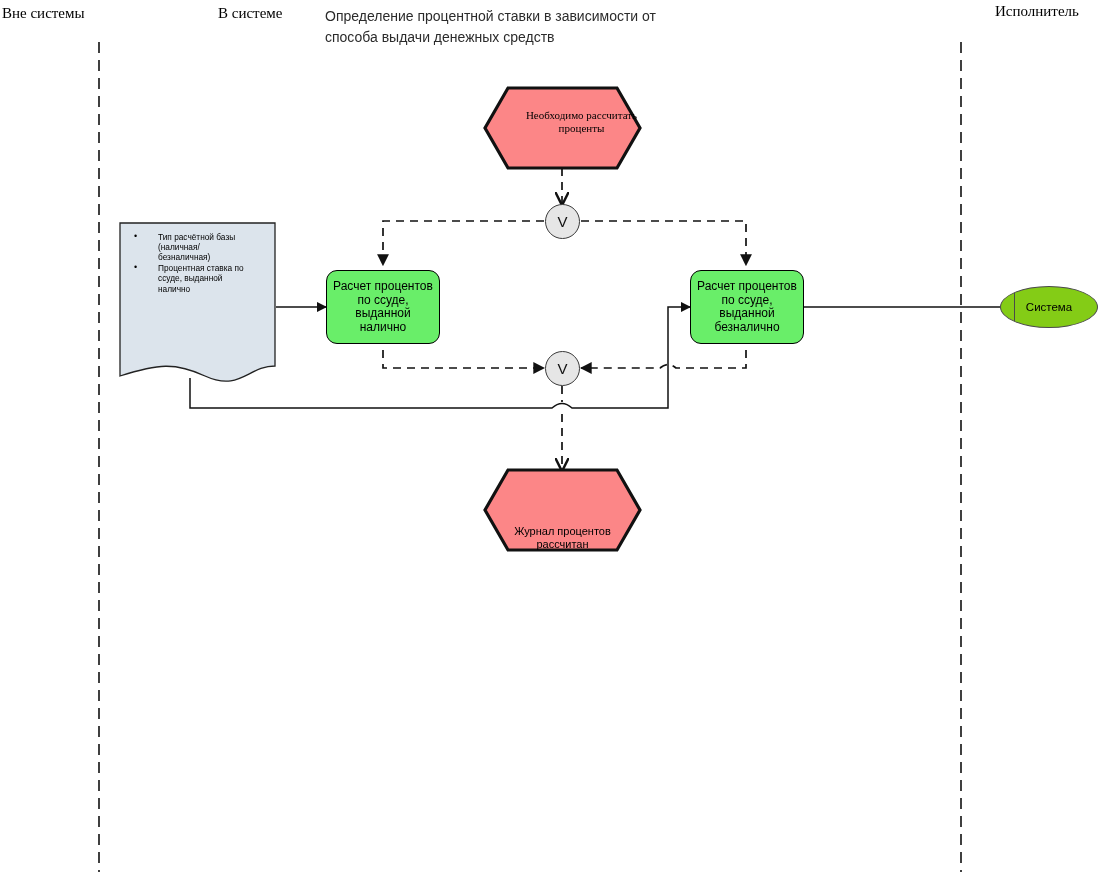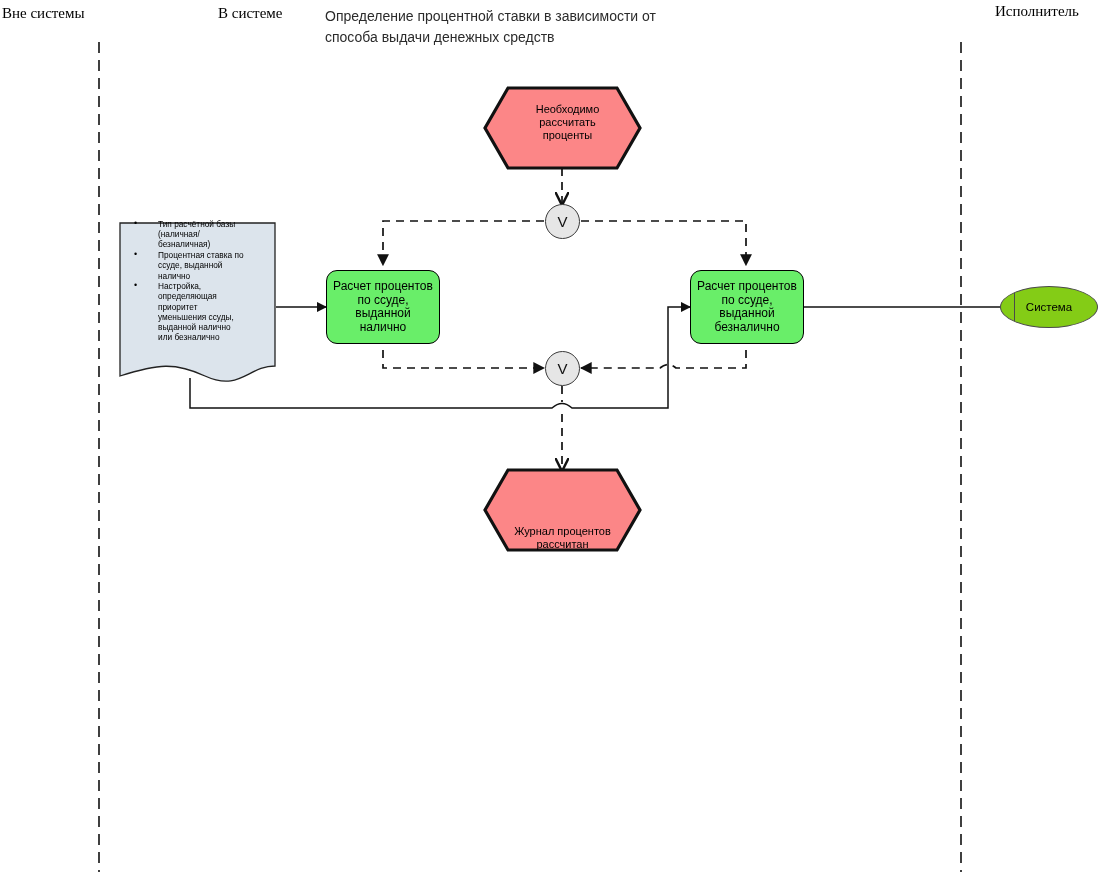--- a/index.html
+++ b/index.html
@@ -135,21 +135,21 @@
            C 175 362 158 364 120 376 Z" fill="#DCE4EC" stroke="#222" stroke-width="1.3"></path>
 </svg>
 
 <div class="lane-header" style="left:2px;top:5px;">Вне системы</div>
 <div class="lane-header" style="left:218px;top:5px;">В системе</div>
 <div class="lane-header" style="left:995px;top:3px;">Исполнитель</div>
 
 <div class="diagram-title" style="left:325px;top:6px;width:470px;">Определение процентной ставки в зависимости от
 способа выдачи денежных средств</div>
 
-<div class="node event" style="left:490px;top:88px;width:155px;height:68px;">
+<div class="node event" style="left:504px;top:88px;width:155px;height:68px;font-family:Liberation Serif, serif;">
   <span class="evt-label" style="white-space:pre-line;">Необходимо рассчитать
 проценты</span>
 </div>
 
 <div class="node event" style="left:485px;top:484px;width:155px;height:76px;margin-top:16px;">
   <span class="evt-label" style="white-space:pre-line;">Журнал процентов
 рассчитан</span>
 </div>
 
 <div class="node function" style="left:326px;top:270px;width:114px;height:74px;background:#69EE69;">
@@ -170,19 +170,18 @@
 
 <div class="node gate" style="left:545px;top:351px;width:35px;height:35px;">
   <span>V</span>
 </div>
 
 <div class="node org-unit" style="left:1000px;top:286px;width:98px;height:42px;background:#84cc16;">
   <span class="org-bar"></span>
   <span>Система</span>
 </div>
 
-<div class="node document" style="left:120px;top:210px;width:132px;height:155px;">
+<div class="node document" style="left:120px;top:223px;width:132px;height:155px;">
   <ul class="doc-list">
     <li>Тип расчётной базы (наличная/безналичная)</li>
     <li>Процентная ставка по ссуде, выданной налично</li>
-    <li>Настройка, определяющая приоритет уменьшения ссуды, выданной налично или безналично</li>
   </ul>
 </div>
 
 </body></html>

